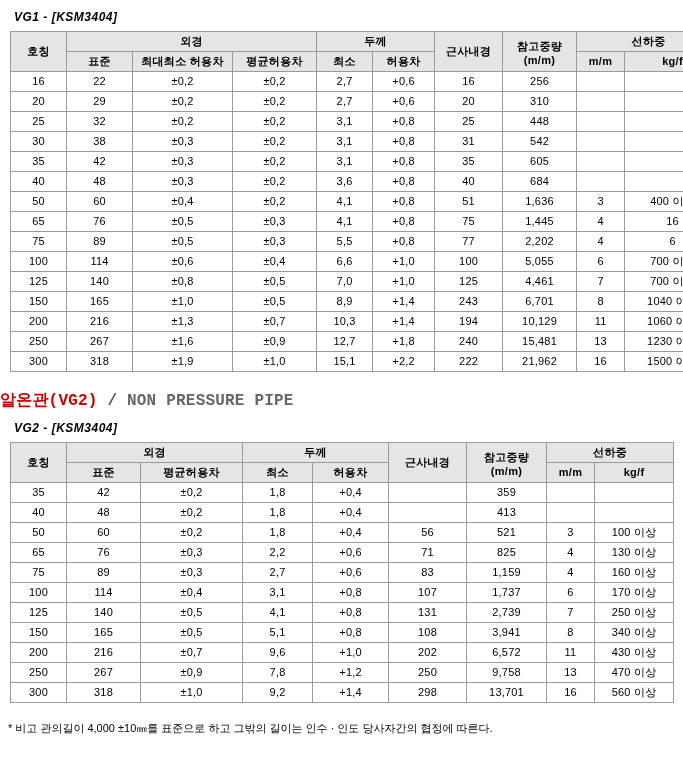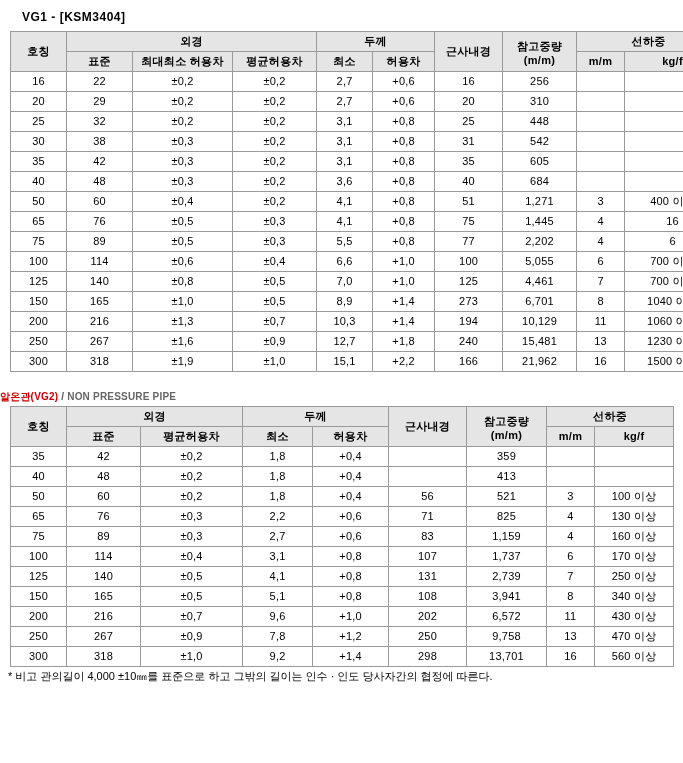--- a/index.html
+++ b/index.html
@@ -18,30 +18,32 @@
   .page {
     position: relative;
     width: 683px;
     height: 763px;
     padding: 0;
     box-sizing: border-box;
   }
   .section-title {
     font-size: 12px;
     font-weight: bold;
-    margin: 0 0 7px 22px;
+    margin: 0 0 7px 14px;
     letter-spacing: 0.5px;
+    font-style: italic;
   }
   .title-1 { padding-top: 10px; }
   .divider-label {
-    margin: 0 0 2px 0px;
-    font-size: 10px;
+    margin: 0 0 10px 0px;
+    font-size: 16px;
     font-weight: bold;
     letter-spacing: 0.2px;
     white-space: nowrap;
+    font-family: Liberation Mono, monospace;
   }
   .divider-label .red { color: #cc0000; }
   .divider-label .slash { color: #555555; font-weight: bold; }
   .divider-label .gray { color: #666666; font-weight: bold; }
 
   table.spec {
     border-collapse: collapse;
     margin: 0 10px 0 10px;
     width: 663px;
     table-layout: fixed;
@@ -63,21 +65,21 @@
   }
   table.spec tbody td {
     background: #ffffff;
     font-weight: normal;
     letter-spacing: 0.2px;
   }
   table.spec tbody td.c0 { font-weight: normal; }
   .th-tall { height: 20px; line-height: 20px; }
 
   .notes {
-    margin: 0 0 0 8px;
+    margin: 16px 0 0 8px;
     font-size: 11px;
     line-height: 1.65;
   }
   .notes div { white-space: nowrap; }
   .sub-note { margin-left: 10px; }
 
   .spacer-a { height: 18px; }
 </style>
 </head>
 <body>
@@ -195,21 +197,21 @@
           <td></td>
         </tr>
         <tr>
           <td class="c0">50</td>
           <td>60</td>
           <td>±0,4</td>
           <td>±0,2</td>
           <td>4,1</td>
           <td>+0,8</td>
           <td>51</td>
-          <td>1,271</td>
+          <td>1,636</td>
           <td>3</td>
           <td>400 이상</td>
         </tr>
         <tr>
           <td class="c0">65</td>
           <td>76</td>
           <td>±0,5</td>
           <td>±0,3</td>
           <td>4,1</td>
           <td>+0,8</td>
@@ -254,21 +256,21 @@
           <td>7</td>
           <td>700 이상</td>
         </tr>
         <tr>
           <td class="c0">150</td>
           <td>165</td>
           <td>±1,0</td>
           <td>±0,5</td>
           <td>8,9</td>
           <td>+1,4</td>
-          <td>273</td>
+          <td>243</td>
           <td>6,701</td>
           <td>8</td>
           <td>1040 이상</td>
         </tr>
         <tr>
           <td class="c0">200</td>
           <td>216</td>
           <td>±1,3</td>
           <td>±0,7</td>
           <td>10,3</td>
@@ -290,34 +292,35 @@
           <td>13</td>
           <td>1230 이상</td>
         </tr>
         <tr>
           <td class="c0">300</td>
           <td>318</td>
           <td>±1,9</td>
           <td>±1,0</td>
           <td>15,1</td>
           <td>+2,2</td>
-          <td>166</td>
+          <td>222</td>
           <td>21,962</td>
           <td>16</td>
           <td>1500 이상</td>
         </tr>
       </tbody>
   </table>
 
   <div class="spacer-a"></div>
 
   <div class="divider-label">
     <span class="red">알온관(VG2)</span><span class="slash"> / </span><span class="gray">NON PRESSURE PIPE</span>
   </div>
 
+  <div class="section-title">VG2 - [KSM3404]</div>
 
   <table class="spec">
     <colgroup>
       <col style="width:56px">
       <col style="width:74px">
       <col style="width:102px">
       <col style="width:70px">
       <col style="width:76px">
       <col style="width:78px">
       <col style="width:80px">

